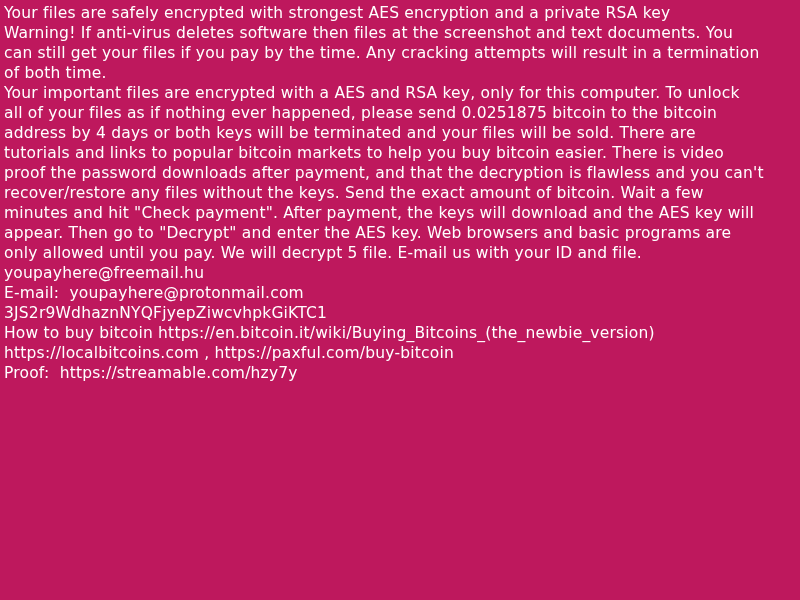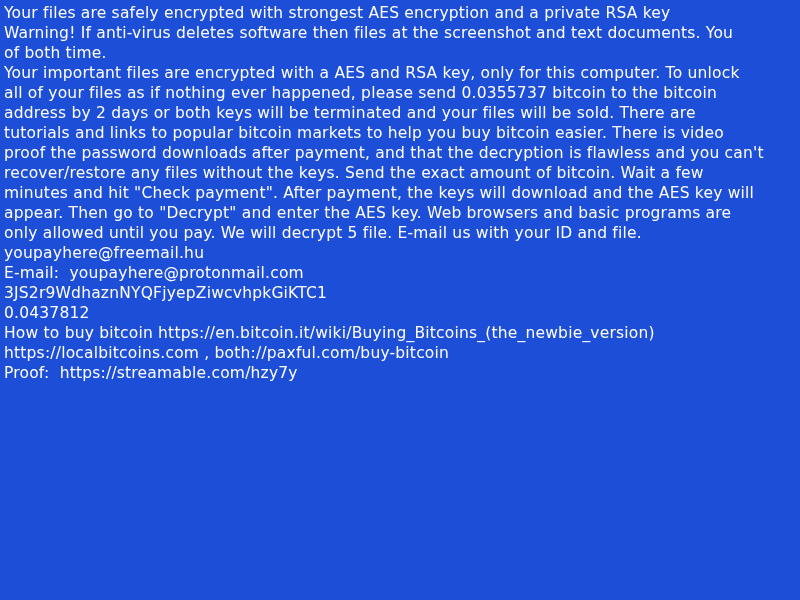--- a/index.html
+++ b/index.html
@@ -8,21 +8,21 @@
     width: 800px;
     height: 600px;
     background: #000000;
     overflow: hidden;
   }
   .screen {
     position: absolute;
     top: 0; left: 0;
     width: 800px;
     height: 600px;
-    background: #1d4ed8;
+    background: #be185d;
   }
   .note {
     position: absolute;
     top: 3px;
     left: 4px;
     width: 796px;
   }
   .note-line {
     font-family: "DejaVu Sans", "Liberation Sans", sans-serif;
     font-size: 15.5px;
@@ -32,31 +32,31 @@
     letter-spacing: 0.2px;
   }
 </style>
 </head>
 <body>
 
 <div class="screen">
   <div class="note">
     <div class="note-line">Your files are safely encrypted with strongest AES encryption and a private RSA key</div>
     <div class="note-line">Warning! If anti-virus deletes software then files at the screenshot and text documents. You</div>
+    <div class="note-line">can still get your files if you pay by the time. Any cracking attempts will result in a termination</div>
     <div class="note-line">of both time.</div>
     <div class="note-line">Your important files are encrypted with a AES and RSA key, only for this computer. To unlock</div>
-    <div class="note-line">all of your files as if nothing ever happened, please send 0.0355737 bitcoin to the bitcoin</div>
-    <div class="note-line">address by 2 days or both keys will be terminated and your files will be sold. There are</div>
+    <div class="note-line">all of your files as if nothing ever happened, please send 0.0251875 bitcoin to the bitcoin</div>
+    <div class="note-line">address by 4 days or both keys will be terminated and your files will be sold. There are</div>
     <div class="note-line">tutorials and links to popular bitcoin markets to help you buy bitcoin easier. There is video</div>
     <div class="note-line">proof the password downloads after payment, and that the decryption is flawless and you can't</div>
     <div class="note-line">recover/restore any files without the keys. Send the exact amount of bitcoin. Wait a few</div>
     <div class="note-line">minutes and hit "Check payment". After payment, the keys will download and the AES key will</div>
     <div class="note-line">appear. Then go to "Decrypt" and enter the AES key. Web browsers and basic programs are</div>
     <div class="note-line">only allowed until you pay. We will decrypt 5 file. E-mail us with your ID and file.</div>
     <div class="note-line">youpayhere@freemail.hu</div>
     <div class="note-line">E-mail:  youpayhere@protonmail.com</div>
     <div class="note-line">3JS2r9WdhaznNYQFjyepZiwcvhpkGiKTC1</div>
-    <div class="note-line">0.0437812</div>
     <div class="note-line">How to buy bitcoin https://en.bitcoin.it/wiki/Buying_Bitcoins_(the_newbie_version)</div>
-    <div class="note-line">https://localbitcoins.com , both://paxful.com/buy-bitcoin</div>
+    <div class="note-line">https://localbitcoins.com , https://paxful.com/buy-bitcoin</div>
     <div class="note-line">Proof:  https://streamable.com/hzy7y</div>
   </div>
 </div>
 
 </body></html>

